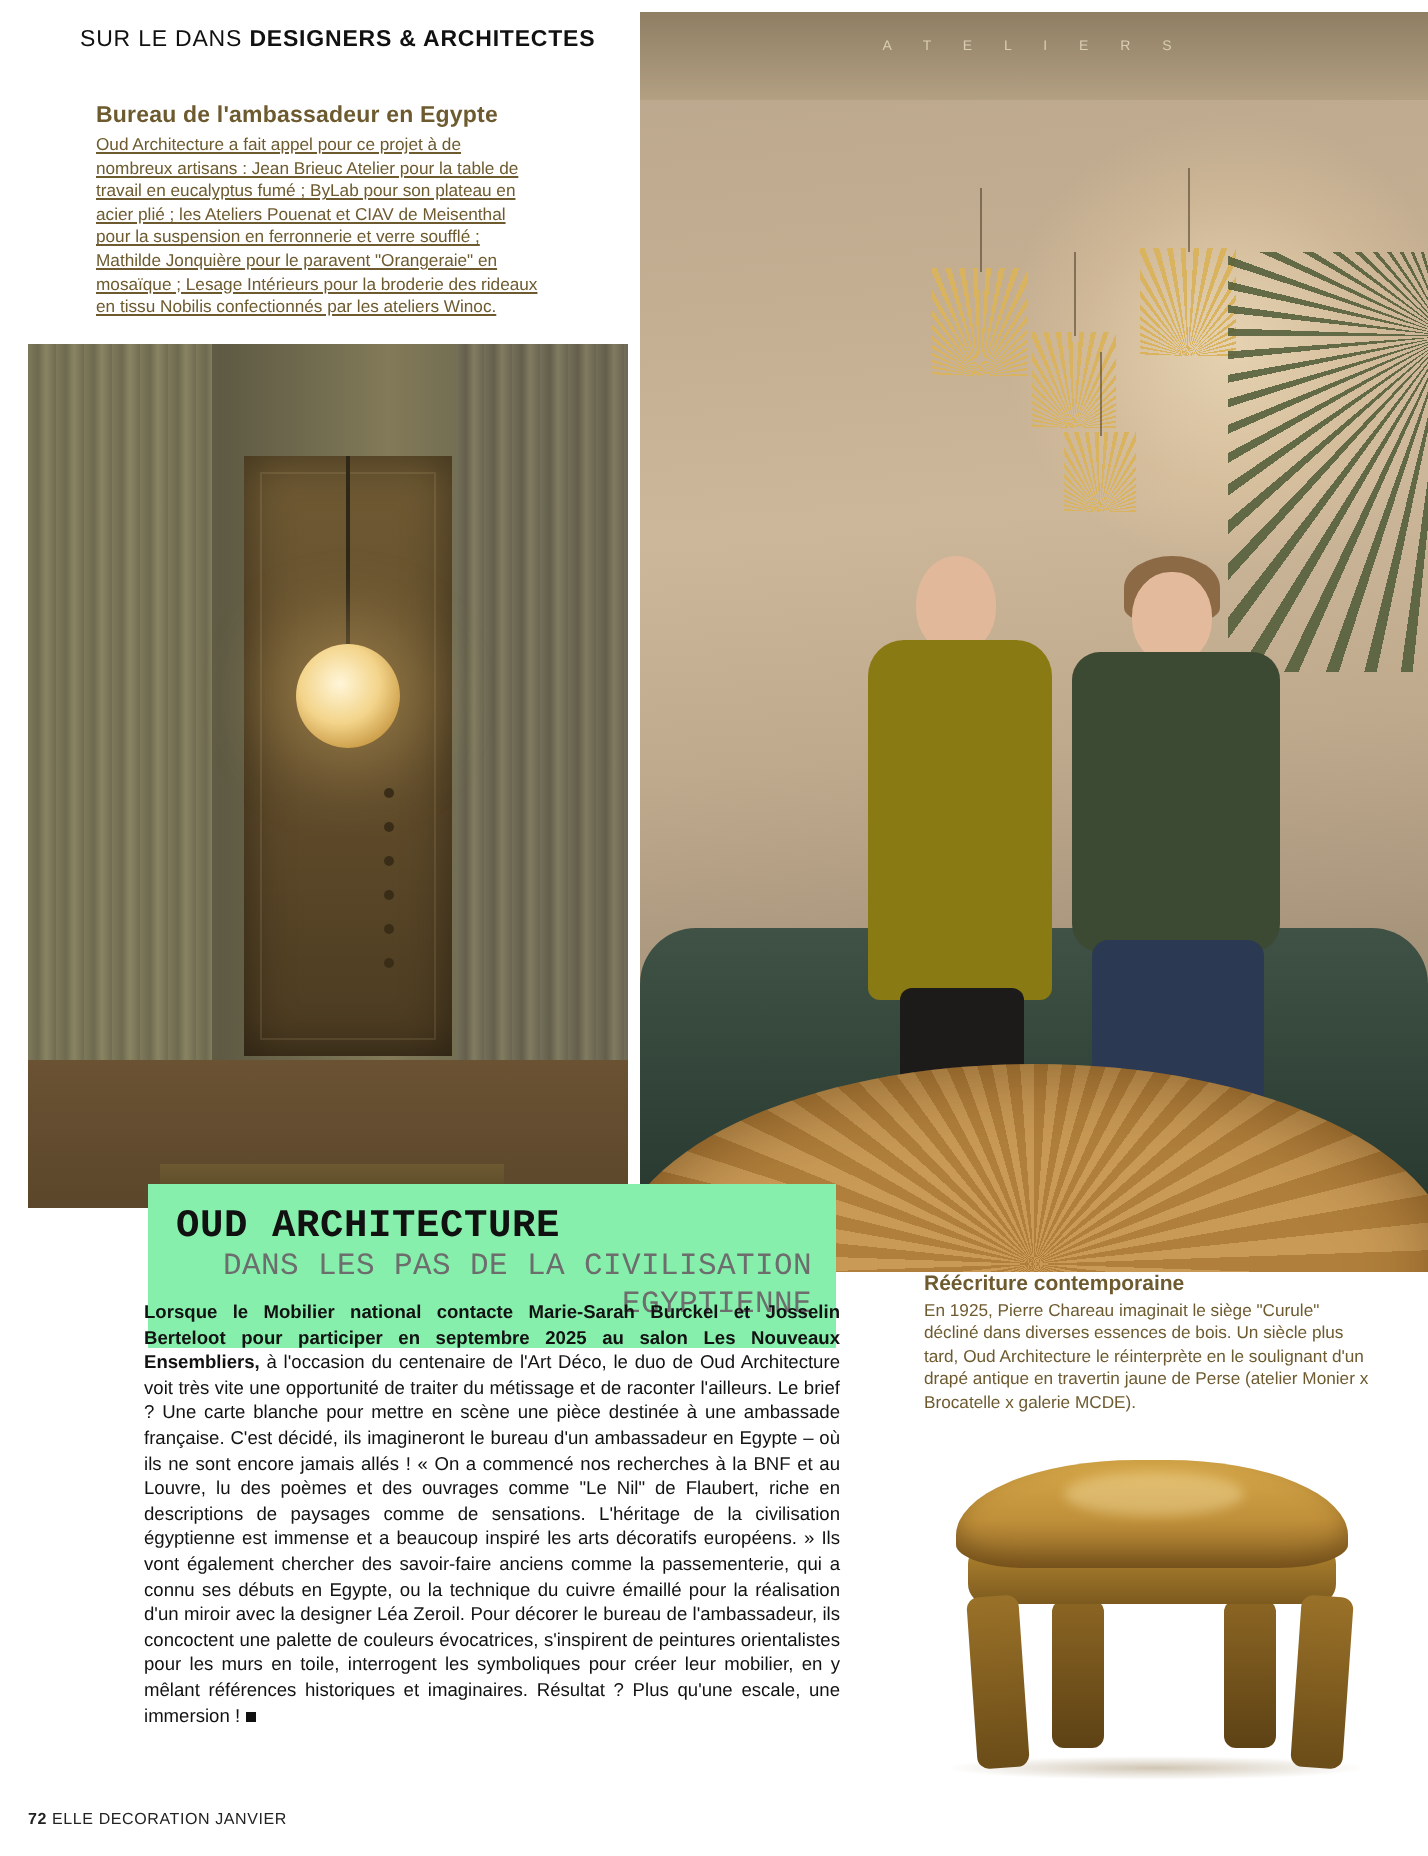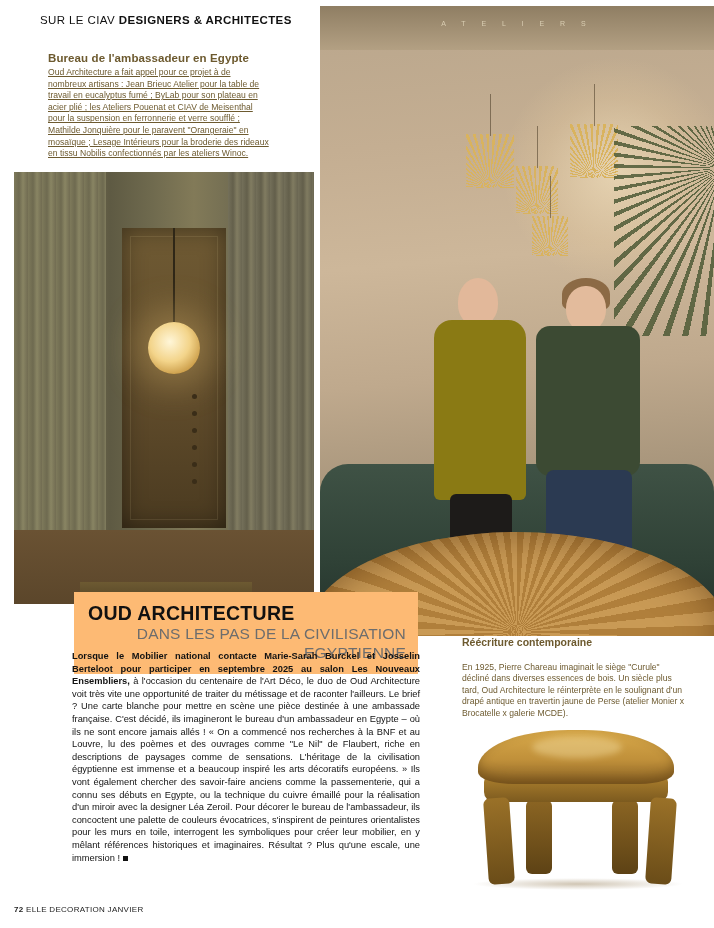--- a/index.html
+++ b/index.html
@@ -173,23 +173,24 @@
   .p-man .hair { position:absolute; left:26px; top:-4px; width:48px; height:32px; border-radius:50% 50% 20% 20%; background:#8c6a45; }
   .p-man .body { position:absolute; left:0; top:44px; width:104px; height:150px; background:#3c4a33; border-radius:14px; }
   .p-man .legs { position:absolute; left:10px; top:188px; width:86px; height:108px; background:#2b3a52; border-radius:8px; }
 
   
   .title-block {
     position: absolute;
     left: 74px;
     top: 592px;
     width: 344px;
-    background: #fdba74;
+    background: #86efac;
     padding: 10px 12px 12px 14px;
     box-sizing: border-box;
+    font-family: Liberation Mono, monospace;
   }
   .title-main {
     font-size: 19.5px;
     font-weight: 700;
     letter-spacing: 0.3px;
     color: #111;
     line-height: 22px;
   }
   .title-sub {
     font-size: 15.5px;
@@ -226,21 +227,21 @@
   .right-col {
     position: absolute;
     left: 462px;
     top: 636px;
     width: 226px;
   }
   .right-title {
     font-size: 10.5px;
     font-weight: 700;
     color: #6d5a2f;
-    margin-bottom: 14px;
+    margin-bottom: 2px;
   }
   .right-body {
     font-size: 8.6px;
     line-height: 11.4px;
     color: #6d5a2f;
   }
 
   
   .photo-stool {
     position: absolute;
@@ -283,21 +284,21 @@
     font-size: 8px;
     letter-spacing: 0.3px;
     color: #222;
   }
   .footer .pagenum { font-weight: 700; }
 </style>
 </head>
 <body>
 
 <div class="header">
-  <span class="rubric">SUR LE CIAV</span>
+  <span class="rubric">SUR LE DANS</span>
   <span class="rubric-strong">DESIGNERS &amp; ARCHITECTES</span>
 </div>
 
 <div class="intro-block">
   <div class="intro-title">Bureau de l'ambassadeur en Egypte</div>
   <div class="intro-body">Oud Architecture a fait appel pour ce projet à de nombreux artisans : Jean Brieuc Atelier pour la table de travail en eucalyptus fumé ; ByLab pour son plateau en acier plié ; les Ateliers Pouenat et CIAV de Meisenthal pour la suspension en ferronnerie et verre soufflé ; Mathilde Jonquière pour le paravent "Orangeraie" en mosaïque ; Lesage Intérieurs pour la broderie des rideaux en tissu Nobilis confectionnés par les ateliers Winoc.</div>
 </div>
 
 <div class="photo-left">
   <div class="pl-wallA"></div>

